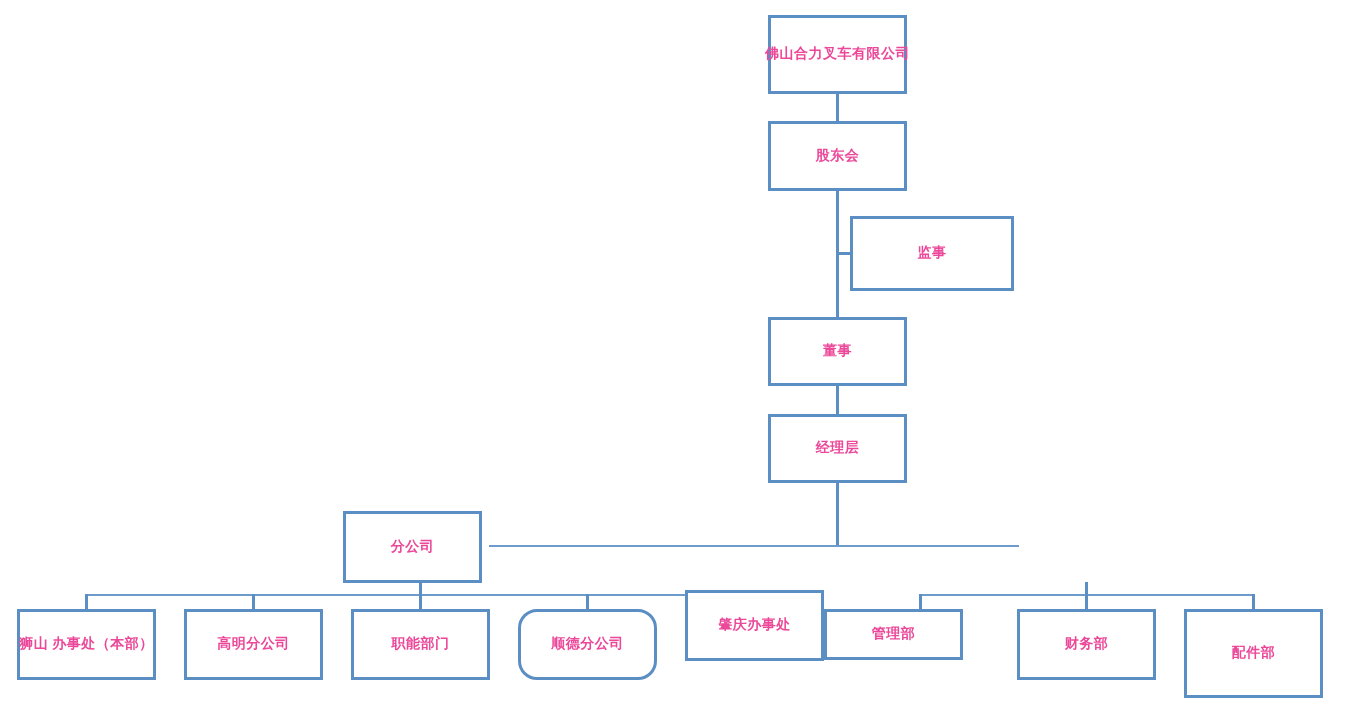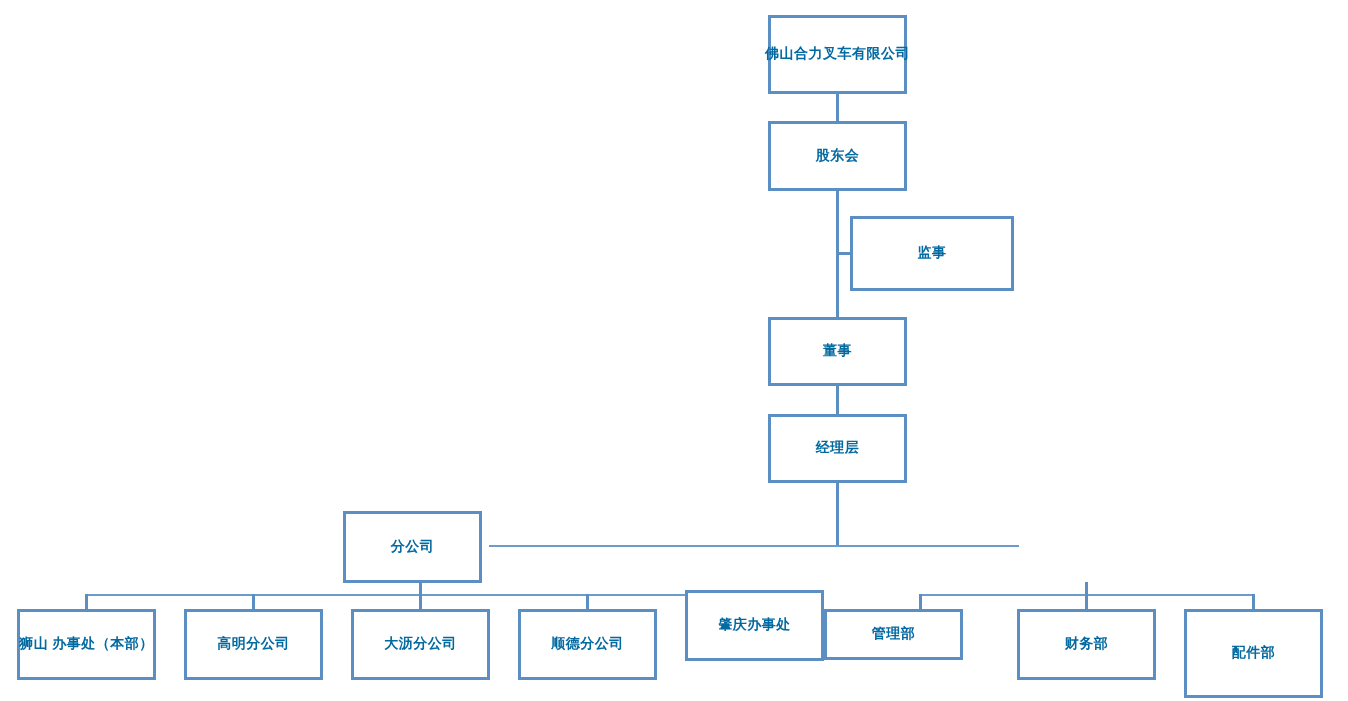--- a/index.html
+++ b/index.html
@@ -27,21 +27,21 @@
     align-items: center;
     justify-content: center;
     text-align: center;
     z-index: 3;
   }
   .node .node-label {
     font-family: "Liberation Serif", "DejaVu Serif", serif;
     font-weight: bold;
     font-size: 14px;
     line-height: 1.2;
-    color: #0369a1;
+    color: #ec4899;
     letter-spacing: 0.5px;
     white-space: nowrap;
     padding: 0 4px;
   }
   .node.root .node-label { font-size: 14px; }
 
   .conn {
     position: absolute;
     background: #5b8fc4;
     z-index: 1;
@@ -108,24 +108,24 @@
 
   <div class="node" style="left:17px; top:609px; width:139px; height:71px;">
     <span class="node-label">狮山 办事处（本部）</span>
   </div>
 
   <div class="node" style="left:184px; top:609px; width:139px; height:71px;">
     <span class="node-label">高明分公司</span>
   </div>
 
   <div class="node" style="left:351px; top:609px; width:139px; height:71px;">
-    <span class="node-label">大沥分公司</span>
+    <span class="node-label">职能部门</span>
   </div>
 
-  <div class="node" style="left:518px; top:609px; width:139px; height:71px;">
+  <div class="node" style="left:518px; top:609px; width:139px; height:71px;border-radius:19px;">
     <span class="node-label">顺德分公司</span>
   </div>
 
   <div class="node" style="left:685px; top:590px; width:139px; height:71px;">
     <span class="node-label">肇庆办事处</span>
   </div>
 
   <div class="node" style="left:824px; top:609px; width:139px; height:51px;text-align:right;">
     <span class="node-label">管理部</span>
   </div>

